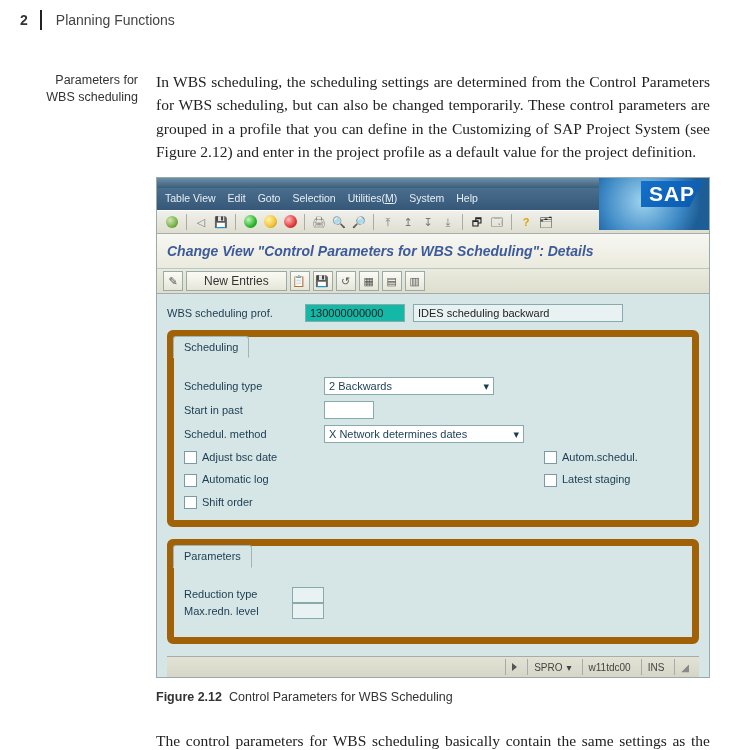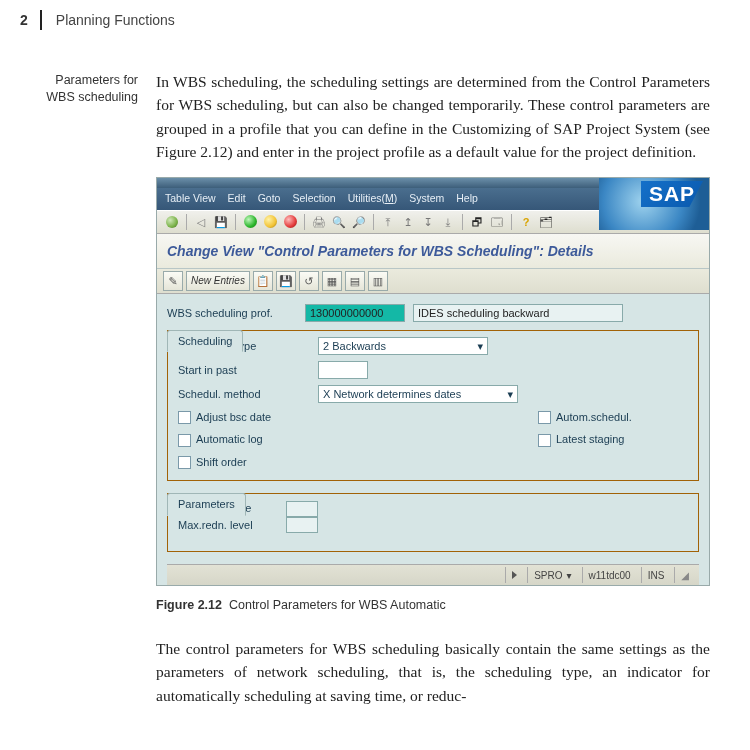--- a/index.html
+++ b/index.html
@@ -144,44 +144,44 @@
   .sap-subtoolbar {
     background: linear-gradient(#eaeadd,#dedecf);
     border-bottom: 1px solid #aaa;
     height: 24px;
     display: flex; align-items: center;
     padding: 0 6px;
     gap: 3px;
   }
   .newentries {
     border: 1px solid #9aa; background: linear-gradient(#fbfbf5,#e5e5d8);
-    height: 18px; padding: 0 4px; display:flex; align-items:center;
-    font-size: 10px; color:#333;font-style:italic;
+    height: 18px; padding: 0 17px; display:flex; align-items:center;
+    font-size: 12px; color:#333;
   }
   .mini-ico {
     width:18px;height:18px; border:1px solid #9aa; background:linear-gradient(#fbfbf5,#e5e5d8);
     display:inline-flex;align-items:center;justify-content:center;font-size:11px;color:#555;
   }
 
   .sap-content {
     padding: 10px 10px 0 10px;
     background: #d6e5e5;
   }
   .field-row { display:flex; align-items:center; gap:8px; margin-bottom:8px; font-size:11px;}
   .field-label { width: 130px; color:#1a3c52; }
   .input-box { background:#fff; border:1px solid #8aa; height:16px; padding:0 4px; display:inline-flex; align-items:center; }
   .input-ro { background:#e8f2f2; }
 
   .groupbox {
-    border: 1px solid #a16207;
-    border-radius: 0;
+    border: 7px solid #a16207;
+    border-radius: 6px;
     margin-top: 6px;
     background: #d6e5e5;
     position: relative;
-    padding: 6px 10px 10px 10px;
+    padding: 40px 10px 10px 10px;
   }
   .grouptab {
     position: absolute;
     top: -1px; left: -1px;
     background: #d6e5e5;
     border: 1px solid #a0b6b6;
     border-bottom: 1px solid #d6e5e5;
     border-radius: 3px 3px 0 0;
     padding: 2px 10px;
     font-size: 11px;
@@ -372,19 +372,19 @@
                 <span>▾</span>
               </span>
             <span class="status-cell">w11tdc00</span>
             <span class="status-cell">INS</span>
             <span class="status-cell" style="color:#888;">◢</span>
           </div>
         </div>
       </div>
 
       <div class="caption">
-        <b>Figure 2.12</b>&nbsp;&nbsp;<span>Control Parameters for WBS Automatic</span>
+        <b>Figure 2.12</b>&nbsp;&nbsp;<span>Control Parameters for WBS Scheduling</span>
       </div>
 
       <p>The control parameters for WBS scheduling basically contain the same settings as the parameters of network scheduling, that is, the scheduling type, an indicator for automatically scheduling at saving time, or reduc-</p>
     </div>
   </div>
 </div>
 
 </body></html>

